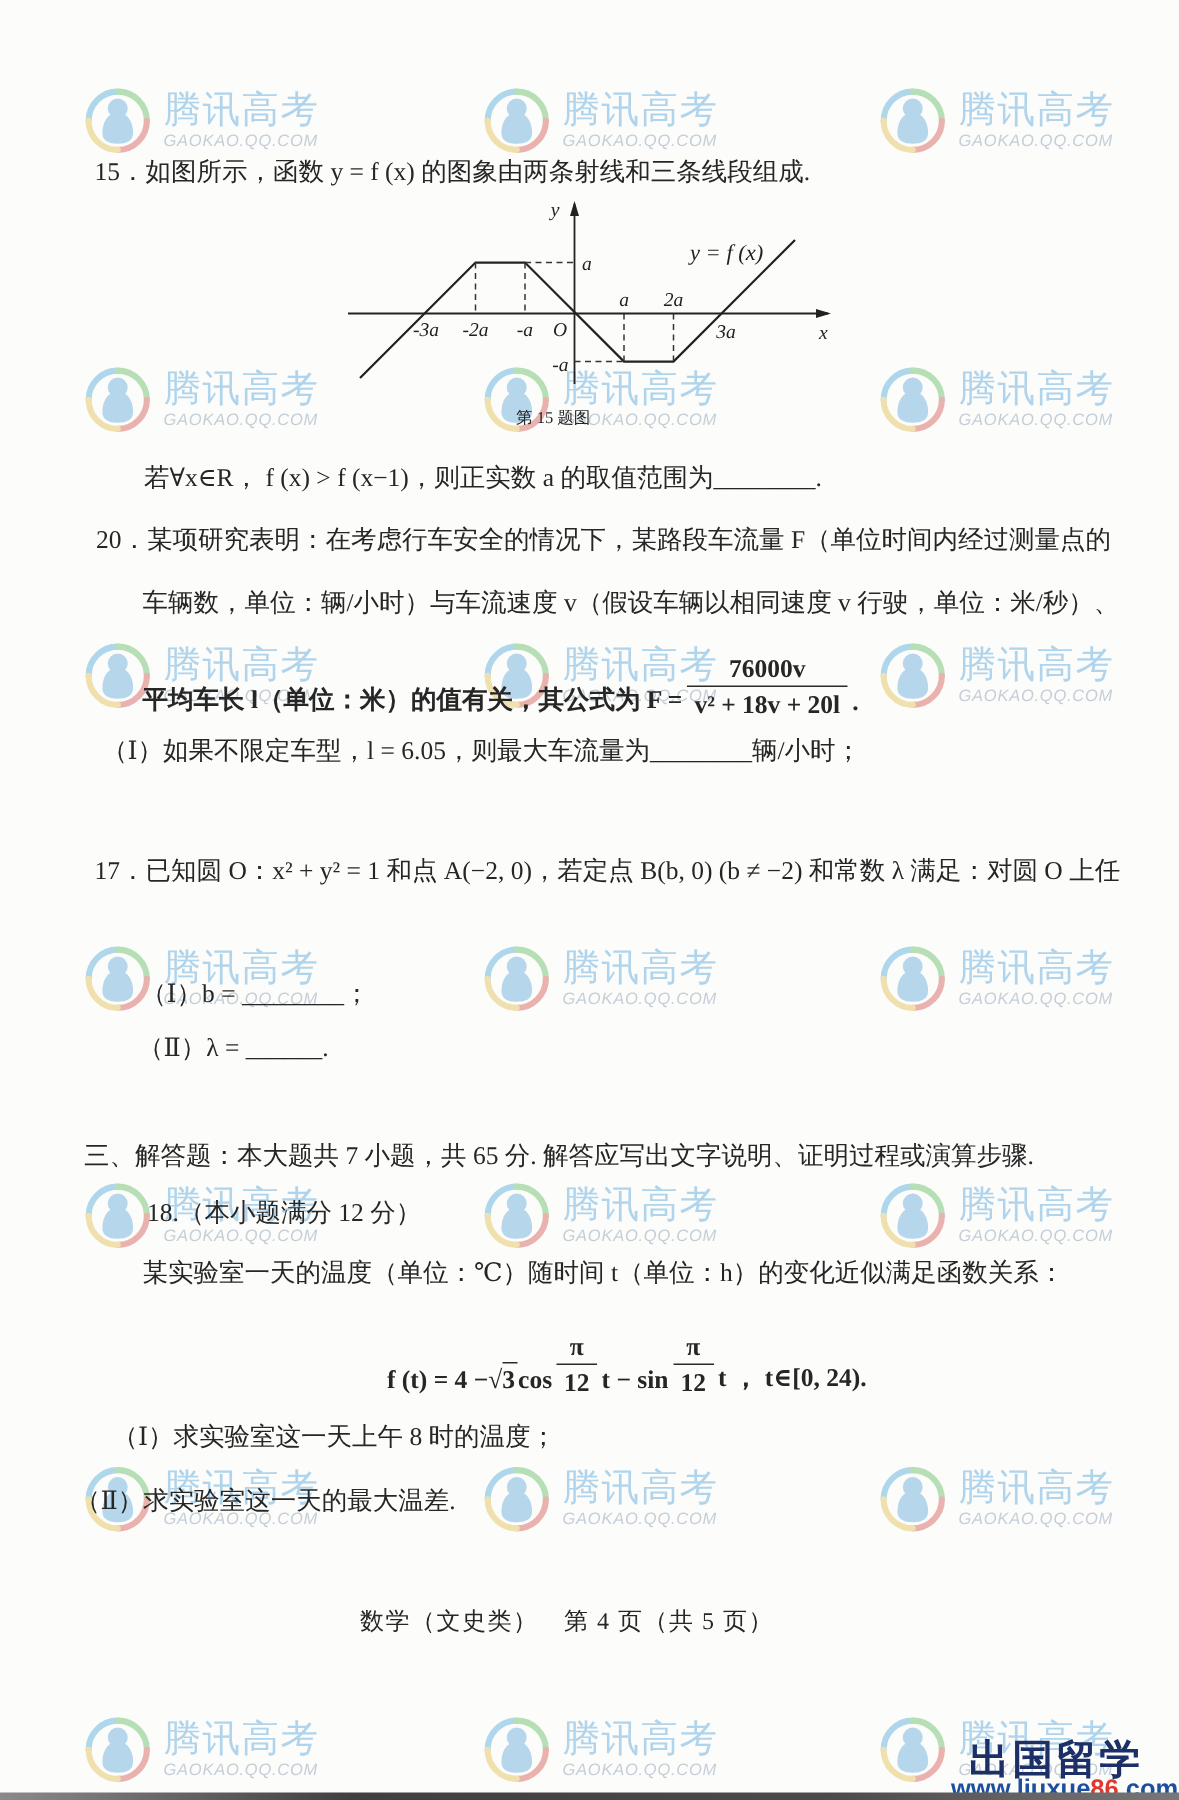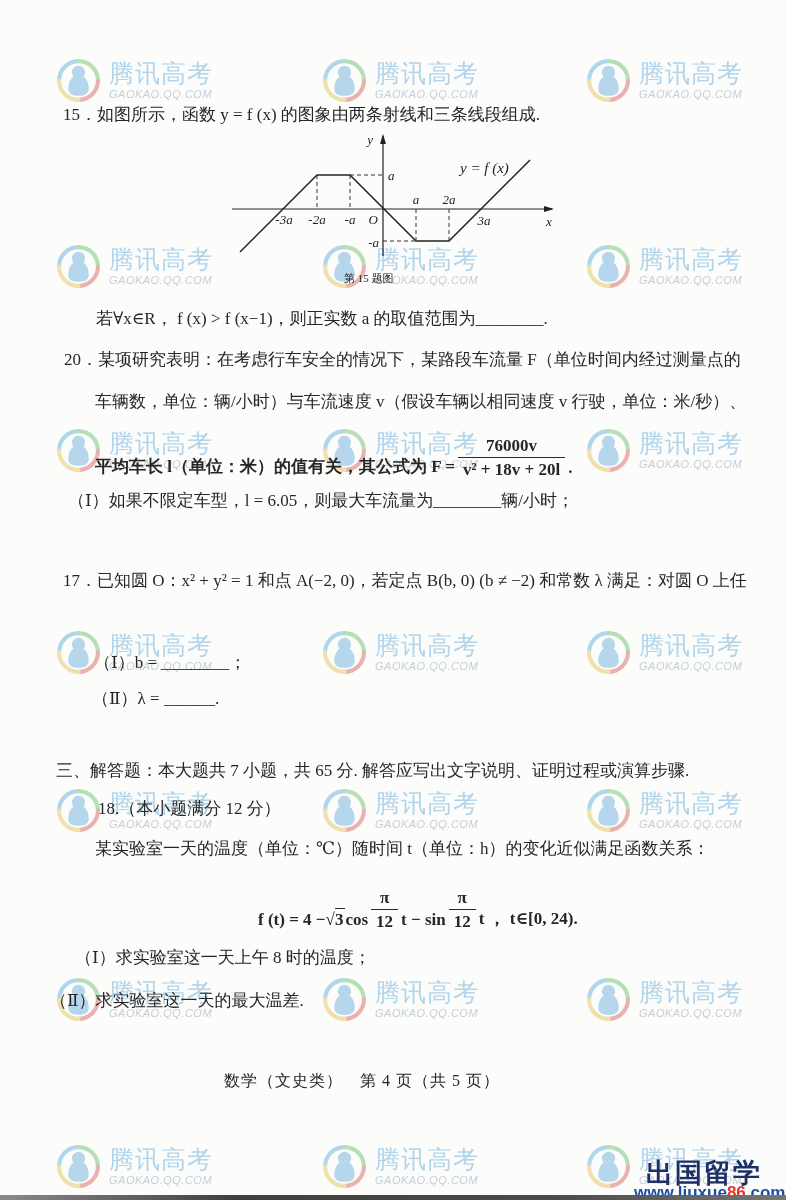--- a/index.html
+++ b/index.html
@@ -17,21 +17,21 @@
   .flexline{position:absolute;z-index:2;display:flex;align-items:flex-end;font-size:17px;white-space:nowrap;font-weight:bold;}
   .frac{display:inline-flex;flex-direction:column;align-items:center;line-height:1;margin:0 3px;}
   .frac .num{padding:0 5px 3px;}
   .frac .den{border-top:1.4px solid #2a2a2a;padding:3px 5px 0;}
   .sqrt{letter-spacing:0;}
   .sqrt-val{border-top:1.4px solid #2a2a2a;padding:1px 2px 0 0;}
   .figure-caption{position:absolute;z-index:2;font-size:11px;}
   .fig{position:absolute;z-index:2;}
   .fig text{font-family:"Liberation Serif","DejaVu Serif",serif;font-style:italic;font-size:13px;fill:#222;}
   .fig .curve-label{font-size:15px;}
-  .footer{position:absolute;z-index:2;left:0;width:724px;text-align:center;font-size:16px;letter-spacing:1px;}
+  .footer{position:absolute;z-index:2;left:16px;width:724px;text-align:center;font-size:16px;letter-spacing:1px;}
   
   .site-name{position:absolute;z-index:3;font-family:"Liberation Sans","DejaVu Sans",sans-serif;
              font-size:27px;font-weight:bold;letter-spacing:2px;color:#1c2f66;}
   .site-url{position:absolute;z-index:3;font-family:"Liberation Sans","DejaVu Sans",sans-serif;
             font-size:17px;font-weight:bold;color:#1d4fa0;}
   .site-url .num{color:#e0382e;}
   .edge-strip{position:absolute;z-index:4;left:0;top:1195px;width:786px;height:5px;
               background:linear-gradient(90deg,#8a8a8a,#3f3f3f 30%,#4a4a4a 70%,#777);}
 </style>
 </head>

